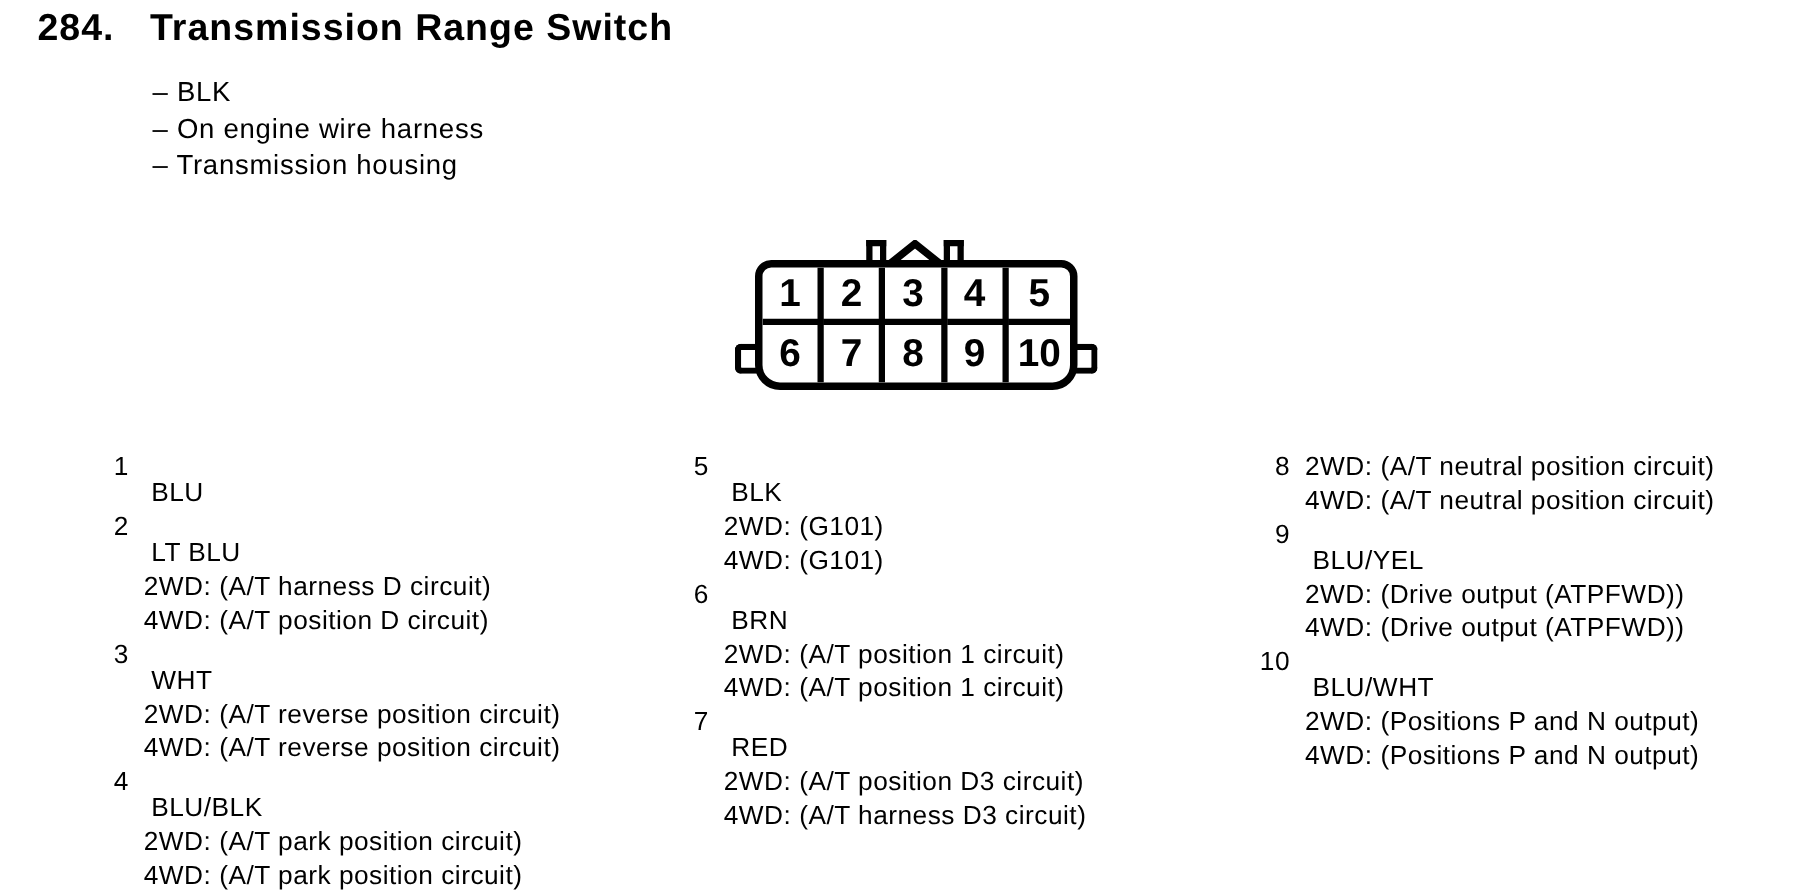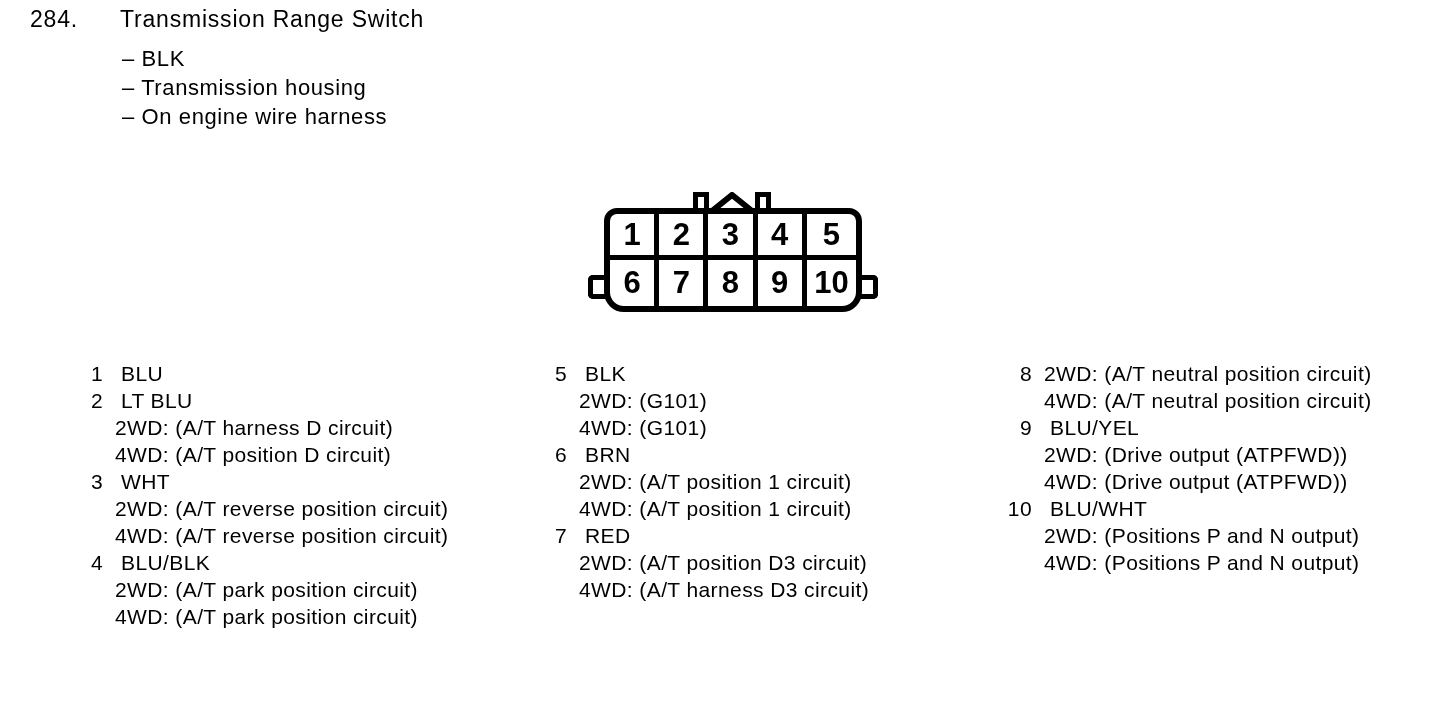--- a/index.html
+++ b/index.html
@@ -10,32 +10,32 @@
     color: #000000;
     overflow: hidden;
   }
 
   
   .title-row {
     position: absolute;
     left: 30px;
     top: 6px;
     display: flex;
-    font-weight: 400;
-    font-size: 23px;
+    font-weight: 700;
+    font-size: 30px;
     letter-spacing: 0.8px;
     white-space: nowrap;
   }
   .title-num { width: 90px; }
 
   
   .notes {
     position: absolute;
     left: 122px;
-    top: 44px;
+    top: 59px;
     font-size: 22px;
     line-height: 29px;
     letter-spacing: 0.6px;
     white-space: nowrap;
   }
 
   
   .connector {
     position: absolute;
     left: 588px;
@@ -104,34 +104,34 @@
   .pin-col.col1 { left: 73px; }
   .pin-col.col2 { left: 537px; }
   .pin-col.col3 { left: 1002px; }
   .pin { display: flex; }
   .pin-num {
     flex: none;
     width: 30px;
     text-align: right;
     margin-right: 12px;
   }
-  .pin-color { margin-left: 6px; }
+  .pin-color { margin-left: 6px; margin-top: 21px; }
 </style>
 </head>
 <body>
 
 <div class="title-row">
   <span class="title-num">284.</span>
   <span>Transmission Range Switch</span>
 </div>
 
 <div class="notes">
   <div>– BLK</div>
+  <div>– On engine wire harness</div>
   <div>– Transmission housing</div>
-  <div>– On engine wire harness</div>
 </div>
 
 <div class="connector">
   <div class="c-top-tab t1"></div>
   <div class="c-top-tab t2"></div>
   <svg class="c-peak" width="56" height="26" viewBox="0 0 56 26">
     <polyline points="3,23 28,3 53,23" fill="none" stroke="#000" stroke-width="6"></polyline>
   </svg>
   <div class="c-side-tab left"></div>
   <div class="c-side-tab right"></div>

